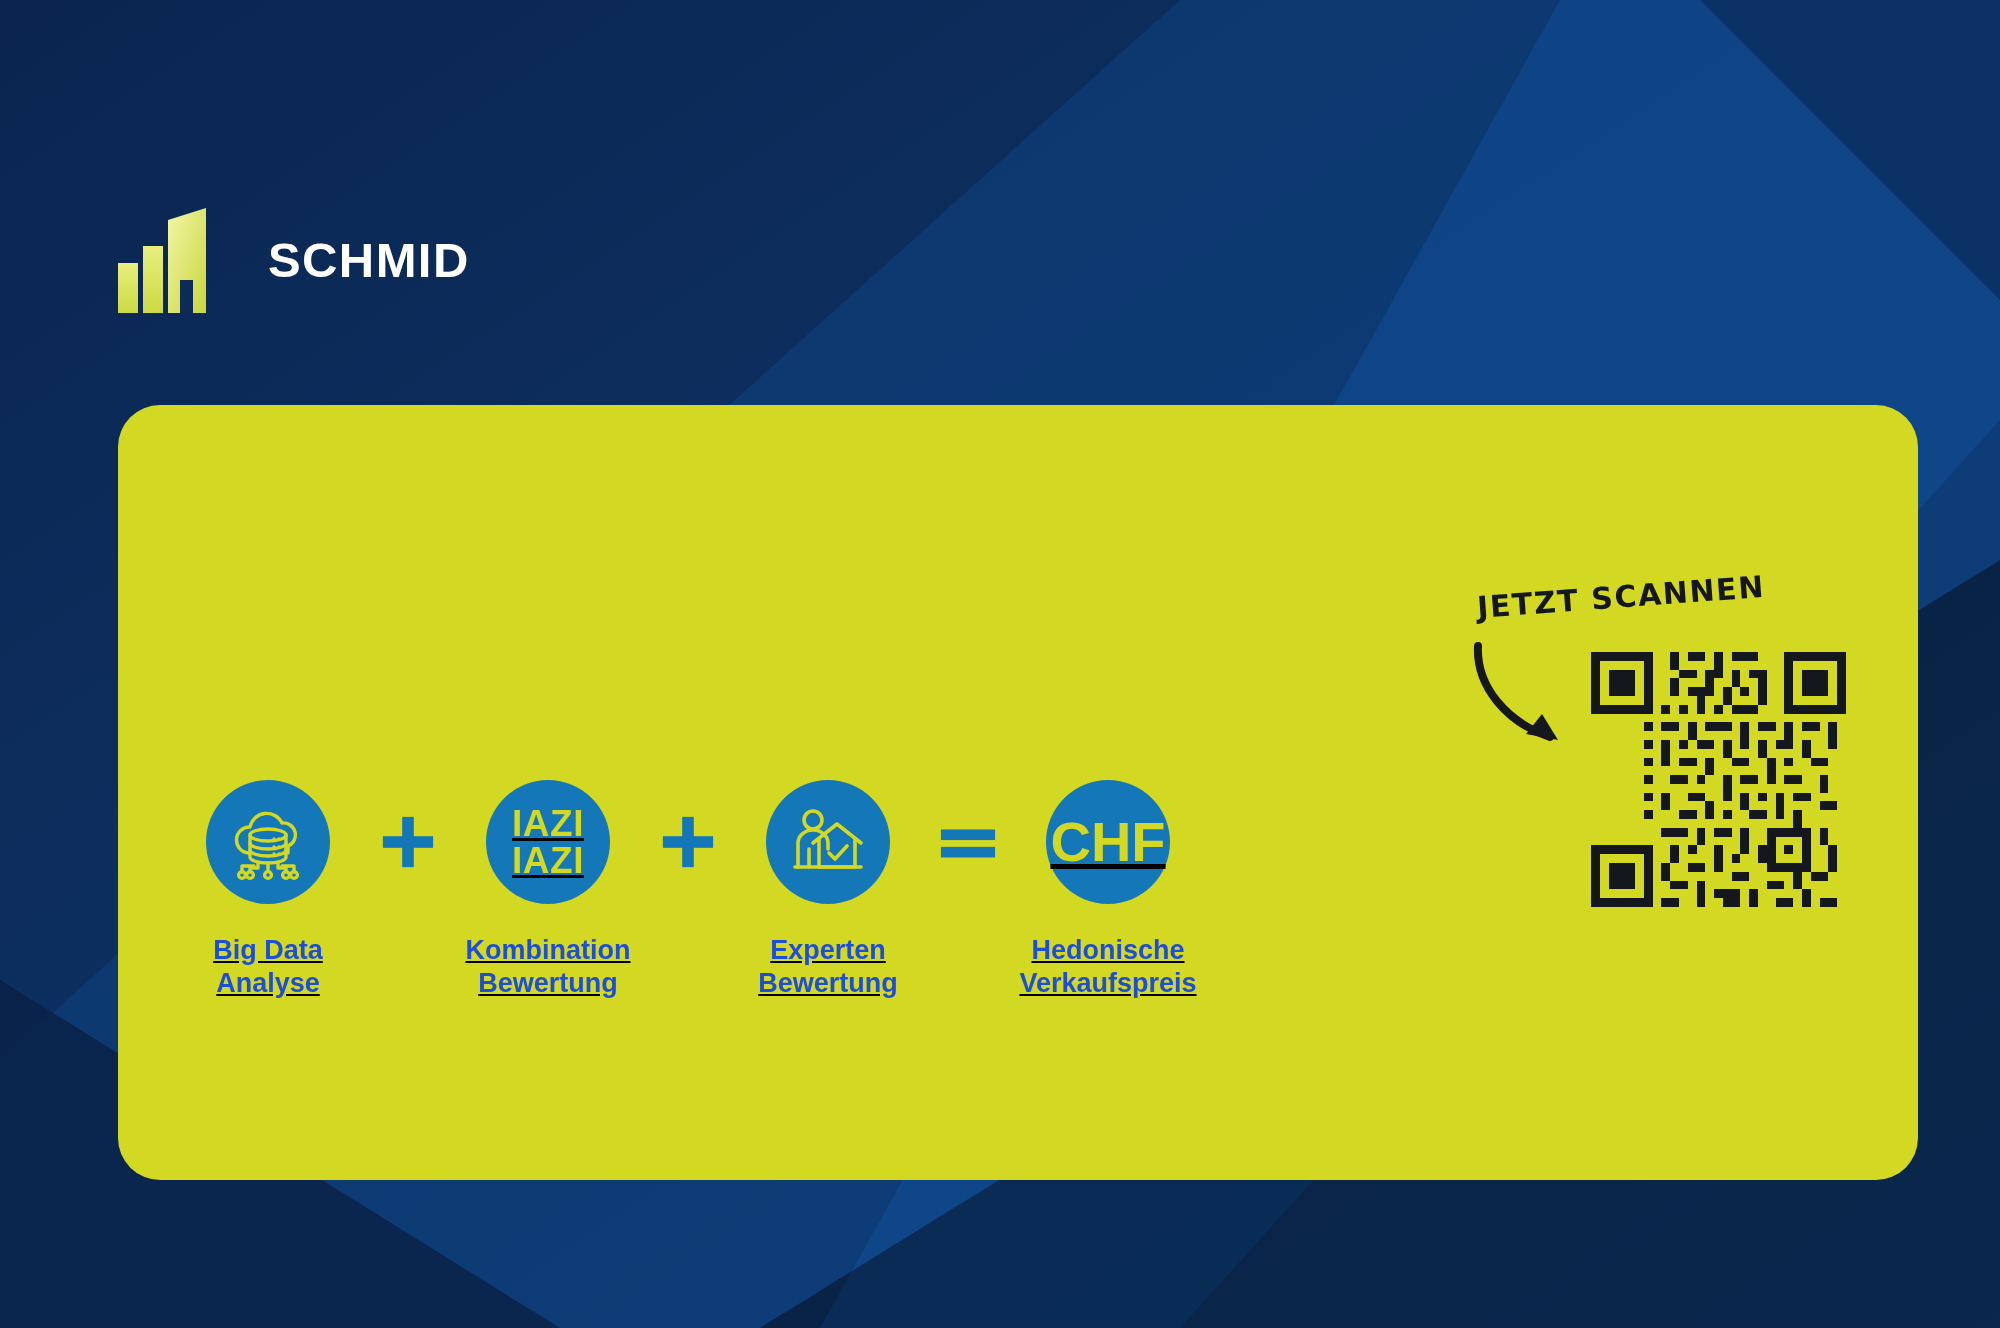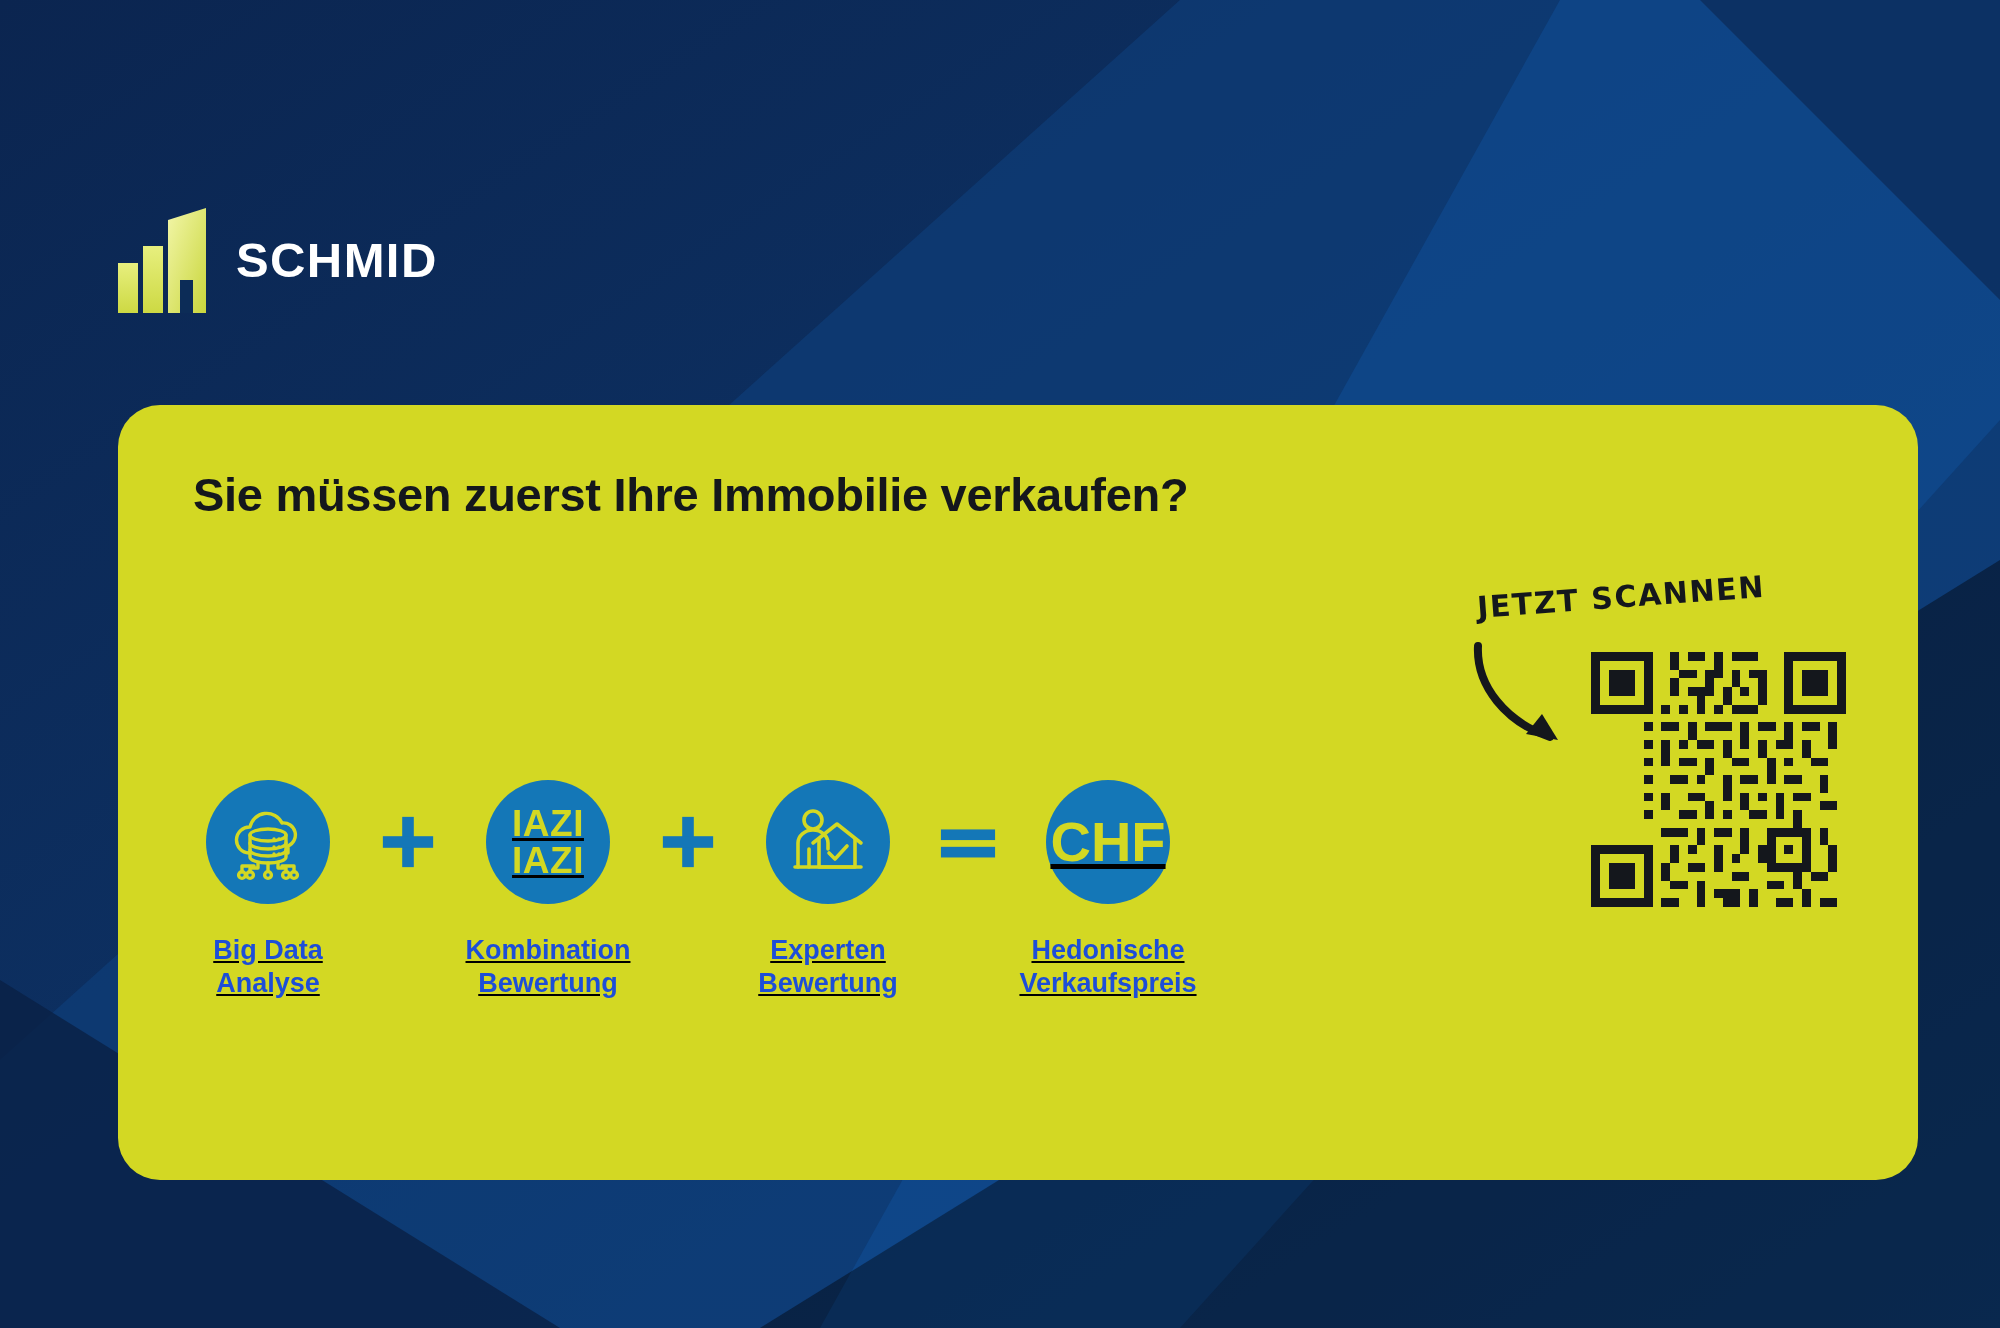--- a/index.html
+++ b/index.html
@@ -16,21 +16,21 @@
 
   
   .logo-wrap{
     position:absolute; left:118px; top:208px;
     display:flex; align-items:center; gap:26px; z-index:5;
   }
   .logo-mark{ width:92px; height:105px; display:block; }
   .logo-text{
     display:flex; flex-direction:column;
     color:#ffffff; font-weight:bold;
-    font-size:49px; line-height:0.98; letter-spacing:1.4px;
+    font-size:49px; line-height:0.98; letter-spacing:1.4px;margin-left:32px;
   }
   .logo-text span{ display:block; }
 
   
   .card{
     position:absolute; left:118px; top:405px;
     width:1800px; height:775px;
     background:#d3d823; border-radius:42px; z-index:5;
   }
 
@@ -128,21 +128,20 @@
     <polygon points="50,12 88,0 88,105 50,105" fill="url(#lg2)"></polygon>
     <rect x="62" y="72" width="13" height="33" fill="#0c2c57"></rect>
   </svg>
   <div class="logo-text">
     <span>SCHMID</span>
   </div>
 </div>
 
 <div class="card">
 
-  <div class="headline">Sie müssen zuerst Ihre Immobilie verkaufen?</div>
 
   <div class="row">
 
     <div class="item">
       <div class="circle">
         <svg width="86" height="86" viewBox="0 0 86 86">
           <g fill="none" stroke="#d3d823" stroke-width="3.4" stroke-linecap="round" stroke-linejoin="round">
             <path d="M24 54 A13 13 0 0 1 25 28 A17 17 0 0 1 57 24 A12 12 0 0 1 63 47 L63 54"></path>
             <ellipse cx="43" cy="36" rx="18" ry="6"></ellipse>
             <path d="M25 36 L25 58 A18 6 0 0 0 61 58 L61 36"></path>

